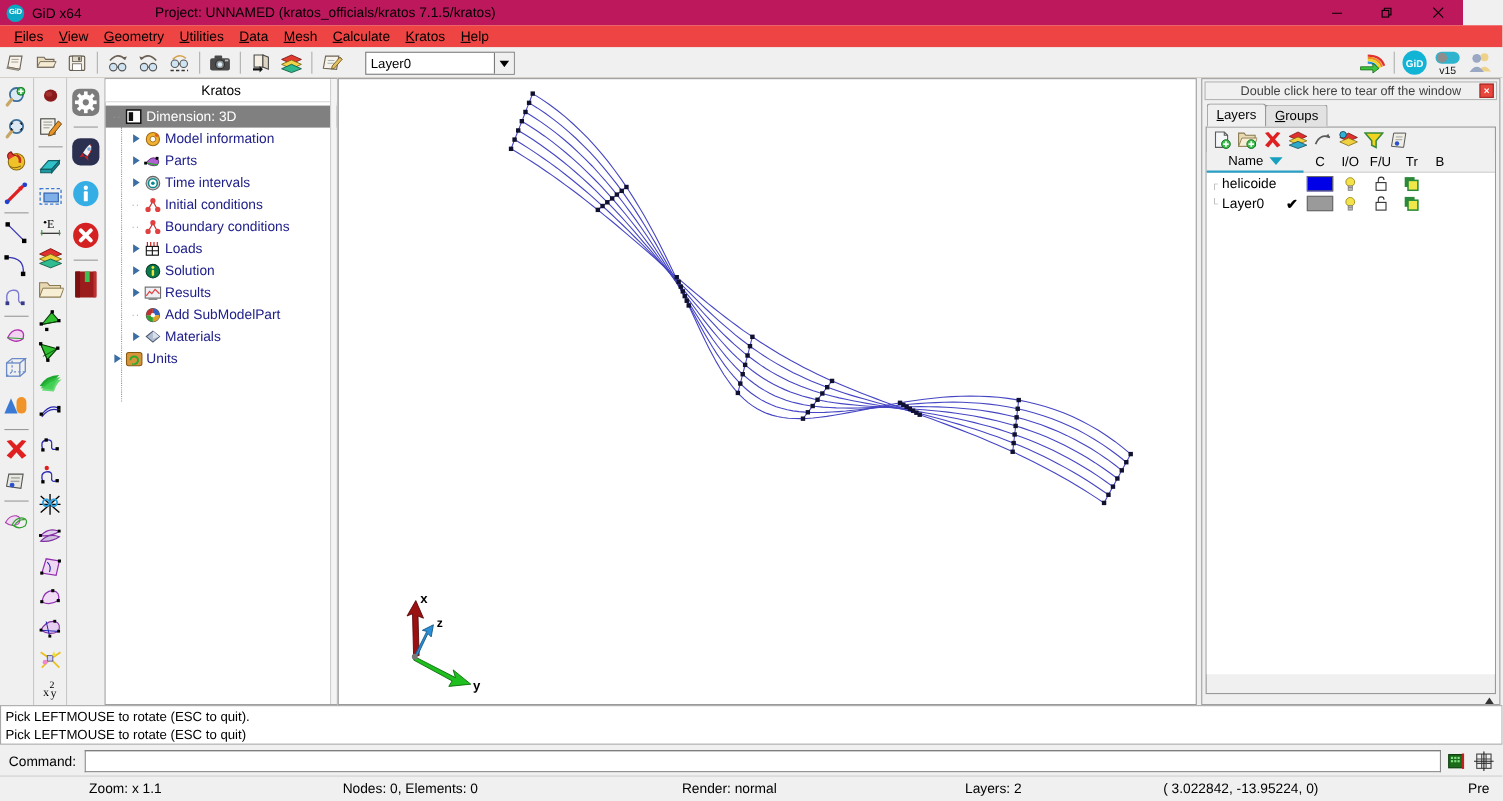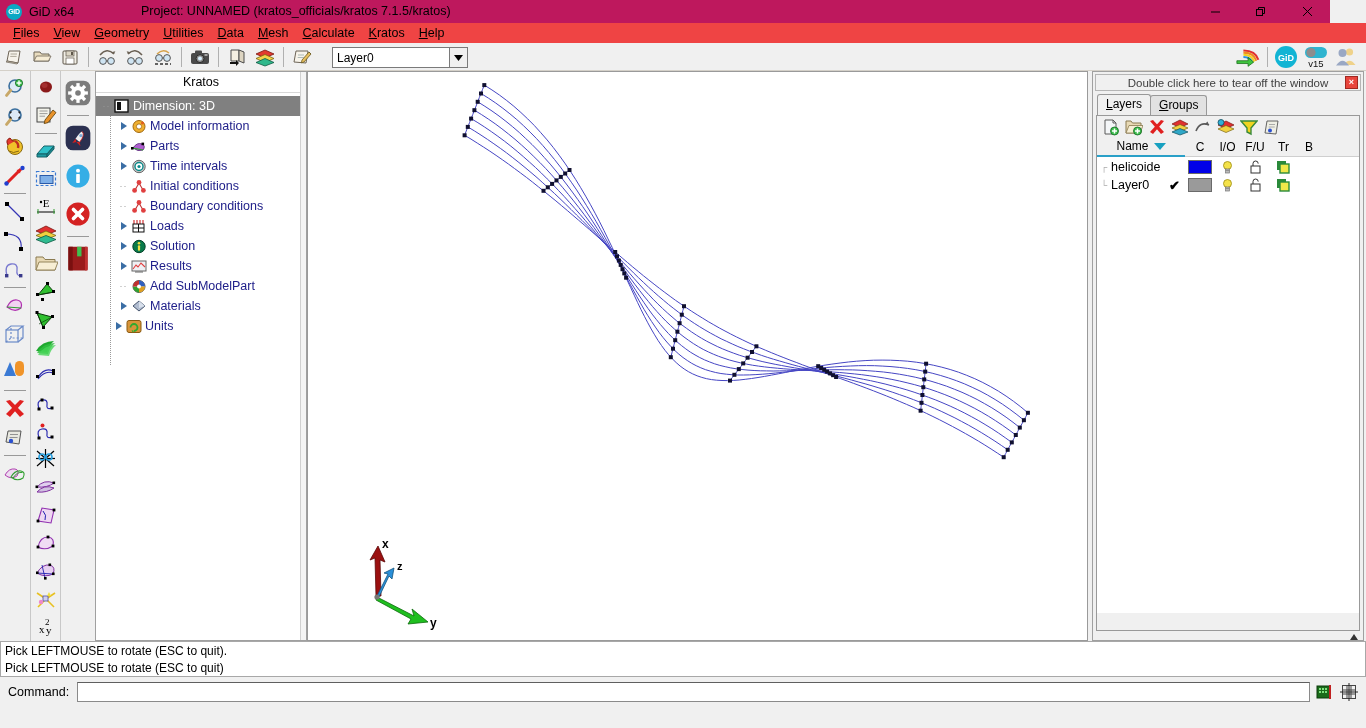--- a/index.html
+++ b/index.html
@@ -874,21 +874,21 @@
             <span class="tri"></span>
           </span>
           <span class="ticon">
             <svg width="16" height="15" viewBox="0 0 16 15">
               <path d="M8 2 L14 7 L8 12 L2 7 Z" fill="#b0bcd0" stroke="#47566e" stroke-width="1"></path>
               <path d="M8 2 L14 7 L8 9 Z" fill="#d8e0ec"></path>
             </svg>
           </span>
           <span>Materials</span>
         </div>
-        <div class="tree-row" style="padding-left: 4px; margin-left: 12px;">
+        <div class="tree-row" style="padding-left: 4px;">
           <span class="tw">
             <span class="tri"></span>
           </span>
           <span class="ticon">
             <svg width="16" height="15" viewBox="0 0 16 15">
               <rect x="1" y="1.5" width="14" height="12" rx="2" fill="#d8943a" stroke="#8a5a10" stroke-width="1"></rect>
               <path d="M4.5 8.5 A3.5 3.5 0 1 1 8 12" fill="none" stroke="#2faa2f" stroke-width="1.8"></path>
               <path d="M8 12 L5.6 11 L6.6 13.6 Z" fill="#2faa2f"></path>
             </svg>
           </span>
@@ -1171,14 +1171,22 @@
         <line x1="7" y1="2.5" x2="7" y2="15.5"></line>
           <line x1="11" y1="2.5" x2="11" y2="15.5"></line>
         <line x1="2.5" y1="7" x2="15.5" y2="7"></line>
           <line x1="2.5" y1="11" x2="15.5" y2="11"></line>
         <line x1="9" y1="0" x2="9" y2="18" stroke="#222"></line>
           <line x1="0" y1="9" x2="18" y2="9" stroke="#222"></line>
       </svg>
     </div>
   </div>
 
+  <div class="statusbar">
+    <div class="sb" style="width:228px">Zoom: x 1.1</div>
+    <div class="sb" style="width:290px">Nodes: 0, Elements: 0</div>
+    <div class="sb" style="width:290px">Render: normal</div>
+    <div class="sb" style="width:190px">Layers: 2</div>
+    <div class="sb" style="width:260px">( 3.022842, -13.95224,  0)</div>
+    <div class="sb" style="width:auto;padding-right:12px;margin-left:auto">Pre</div>
+  </div>
 
 </div>
 
 </body></html>

